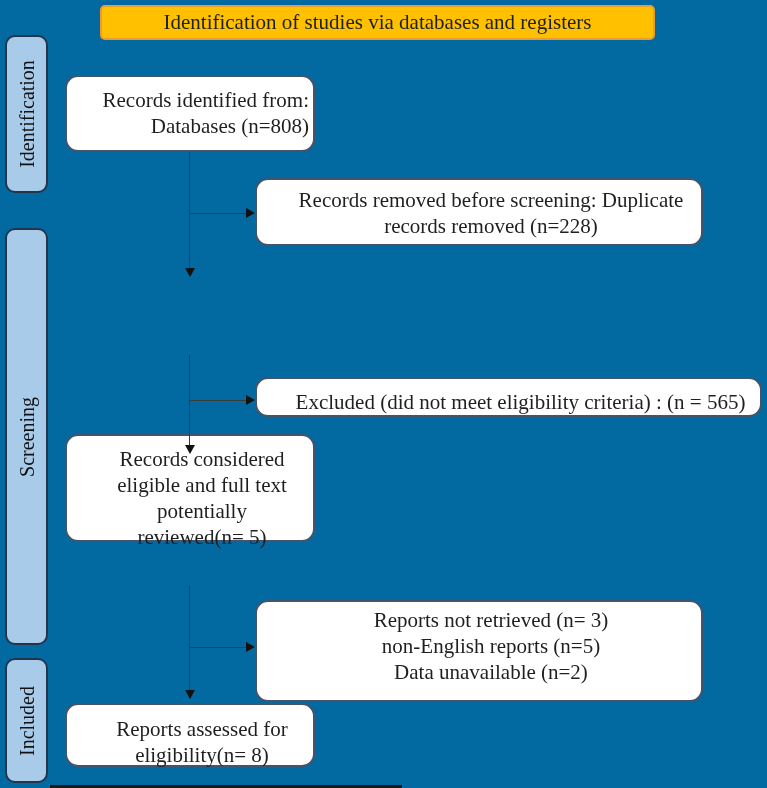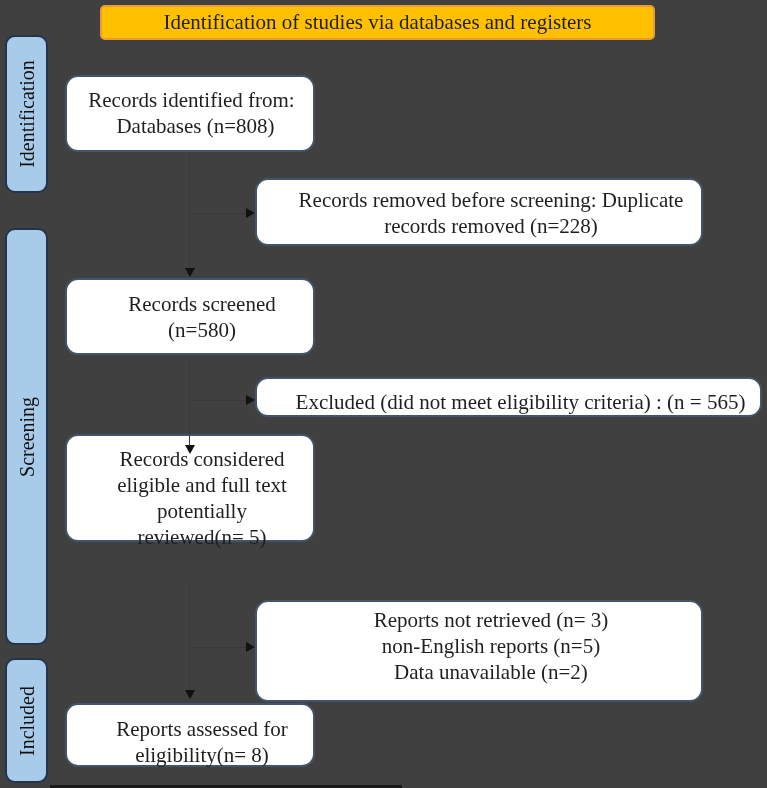--- a/index.html
+++ b/index.html
@@ -1,19 +1,19 @@
 <!DOCTYPE html>
 <html><head>
 <meta charset="utf-8">
 <style>
   html,body{margin:0;padding:0;background:#ffffff;}
   .canvas{
     position:relative;
     width:767px;height:788px;
-    background:#404040;
+    background:#0369a1;
     font-family:"Liberation Serif","DejaVu Serif",serif;
     color:#1f1f1f;
     overflow:hidden;
   }
   
   .banner{
     position:absolute;left:100px;top:5px;width:555px;height:35px;
     background:#FFC000;border:2px solid #E89C31;border-radius:5px;
     display:flex;align-items:center;justify-content:center;
     font-size:21px;box-sizing:border-box;
@@ -34,21 +34,21 @@
   .stage-included{top:658px;height:125px;}
   
   .fbox{
     position:absolute;background:#ffffff;
     border:2px solid #44546A;border-radius:13px;
     box-sizing:border-box;font-size:21px;line-height:26px;
     text-align:center;
     padding-left:24px;
   }
   .main-col{left:65px;width:250px;}
-  .box-identified{top:75px;height:77px;text-align:center;padding:10px 4px 8px 7px;}
+  .box-identified{top:75px;height:77px;text-align:right;padding:10px 4px 8px 7px;}
   .box-identified .l2{padding-left:8px;}
   .box-screened{top:278px;height:77px;padding-top:11px;}
   .box-eligible{top:434px;height:108px;padding-top:10px;}
   .box-assessed{top:703px;height:64px;padding-top:11px;}
   .side-col{left:255px;}
   .box-removed{top:178px;width:448px;height:68px;padding-top:7px;}
   .box-excluded{top:377px;width:507px;height:40px;padding-top:10px;white-space:nowrap;}
   .box-notretrieved{top:600px;width:448px;height:102px;padding-top:5px;}
   .fbox .line{display:block;}
   
@@ -101,24 +101,20 @@
   <div class="fbox main-col box-identified">
     <span class="line">Records identified from:</span>
     <span class="line l2">Databases  (n=808)</span>
   </div>
 
   <div class="fbox side-col box-removed">
     <span class="line">Records removed before screening: Duplicate</span>
     <span class="line">records removed   (n=228)</span>
   </div>
 
-  <div class="fbox main-col box-screened">
-    <span class="line">Records screened</span>
-    <span class="line">(n=580)</span>
-  </div>
 
   <div class="fbox side-col box-excluded">
     <span class="line">Excluded (did not meet eligibility criteria) : (n = 565)</span>
   </div>
 
   <div class="fbox main-col box-eligible">
     <span class="line">Records considered</span>
     <span class="line">eligible and full text</span>
     <span class="line">potentially</span>
     <span class="line">reviewed(n= 5)</span>

